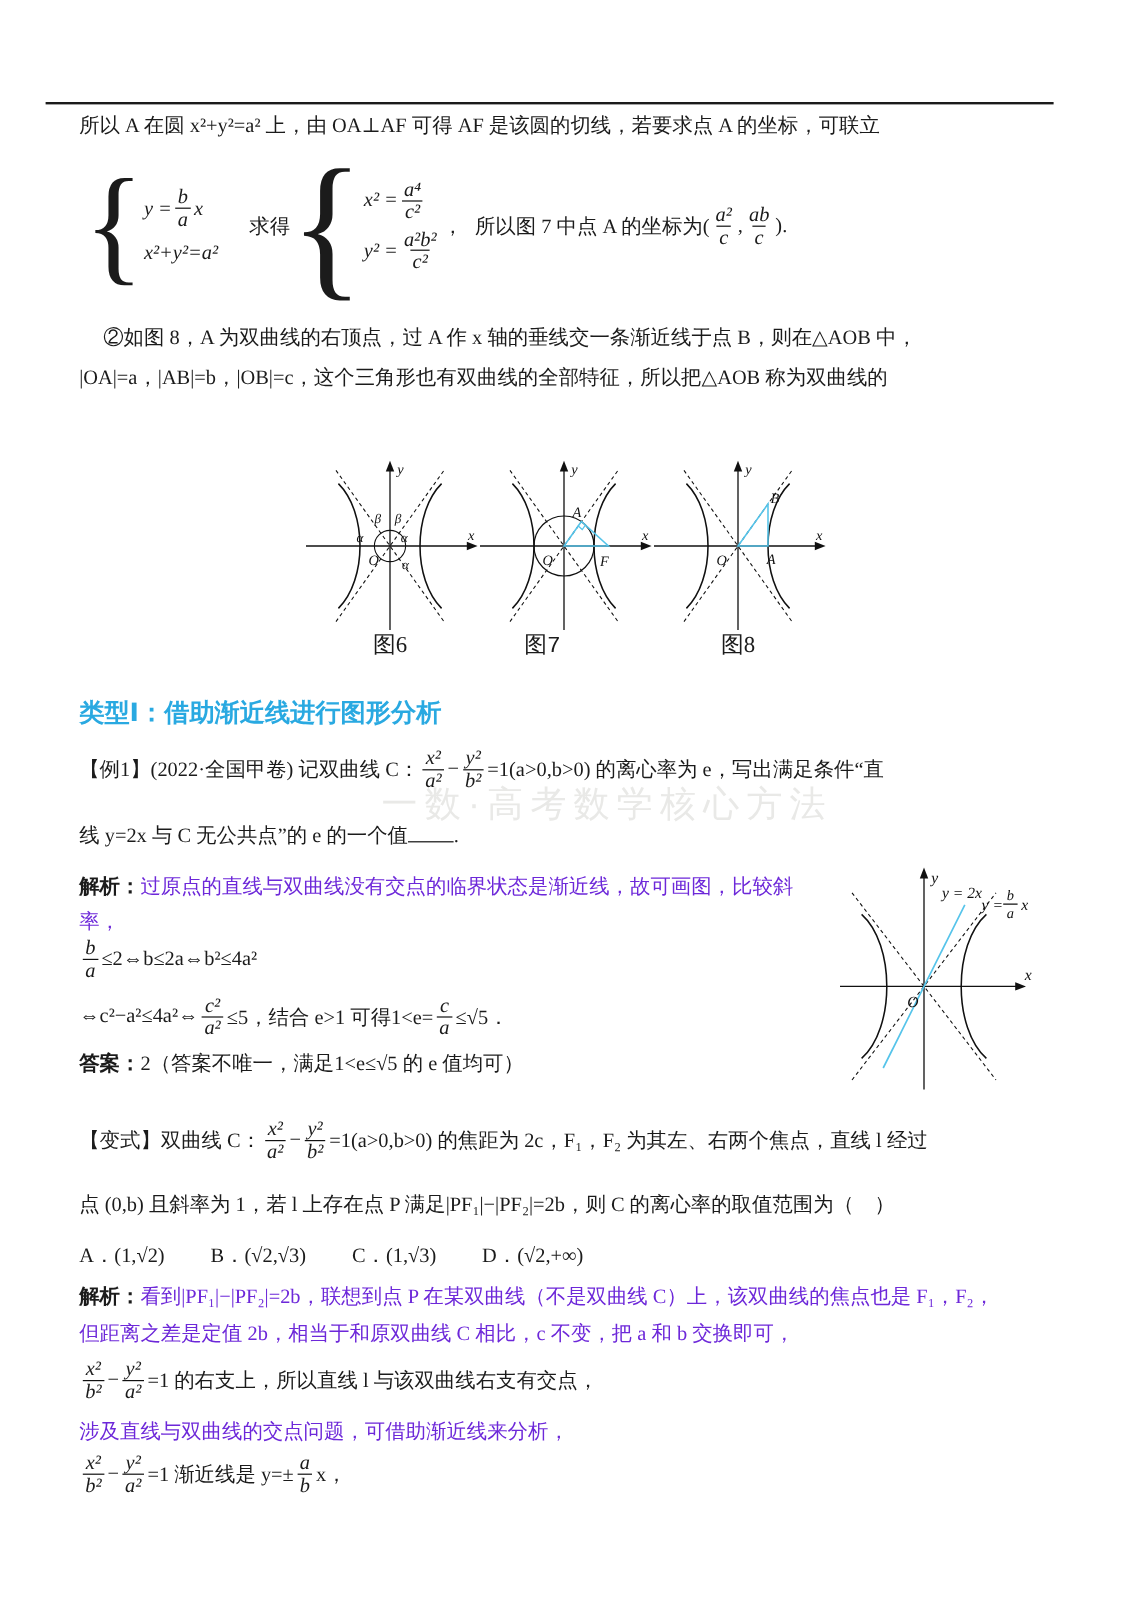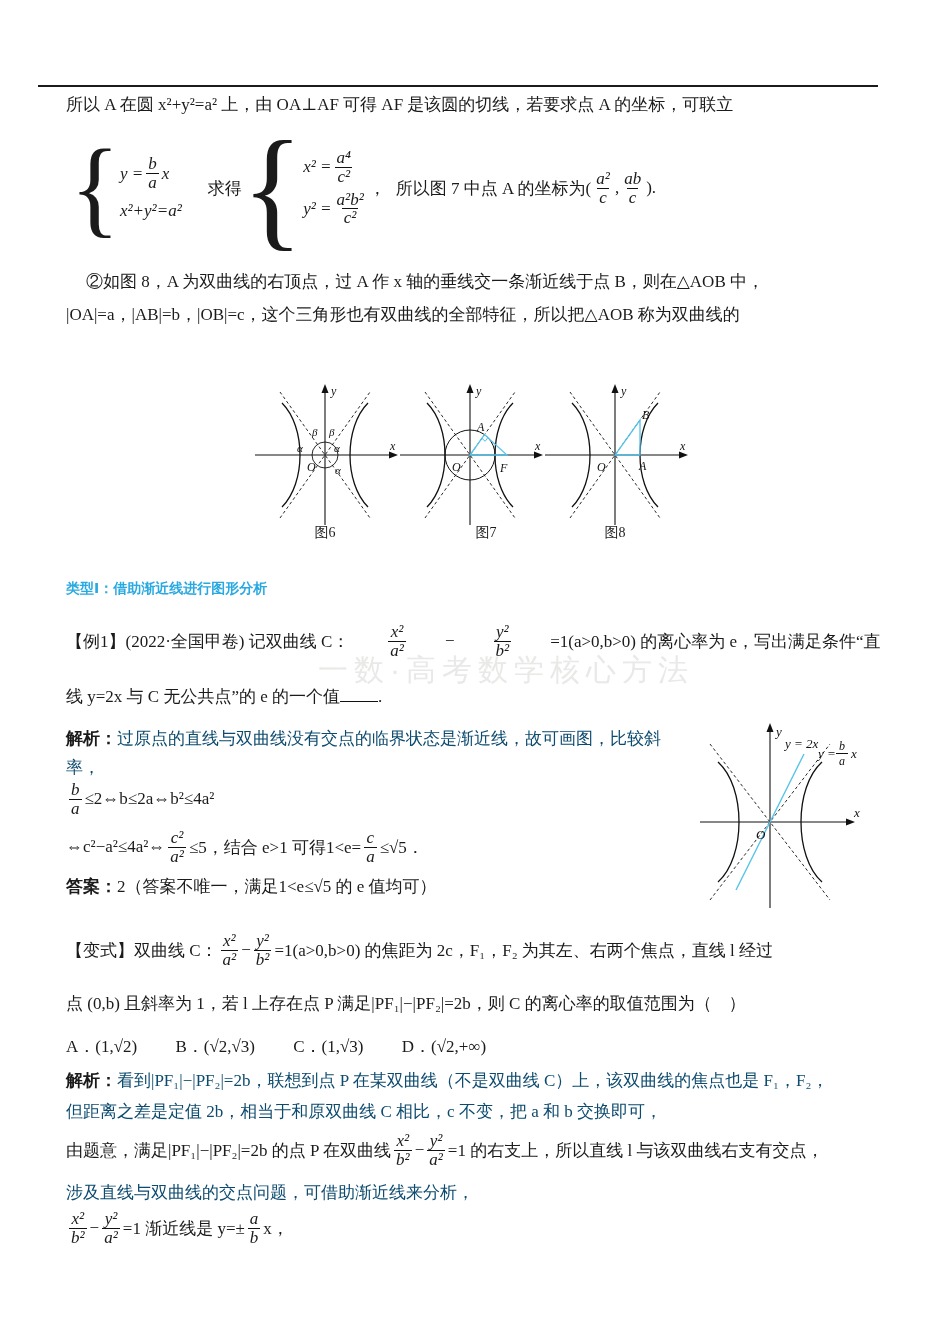--- a/index.html
+++ b/index.html
@@ -7,26 +7,26 @@
         font-family:"Liberation Serif","DejaVu Serif",serif;color:#1b1b1b;font-size:17px;}
   .abs{position:absolute;}
   .line{line-height:22px;white-space:nowrap;}
   .mathrow{display:flex;align-items:center;white-space:nowrap;}
   .frac{display:inline-flex;flex-direction:column;align-items:center;font-style:italic;
         line-height:1.05;margin:0 3px;text-align:center;font-family:"Liberation Serif",serif;}
   .frac .fn{padding:0 2px;display:block;}
   .frac .fd{border-top:1px solid #111;padding:0 2px;display:block;}
   .brace{font-family:"Liberation Serif",serif;line-height:1;display:inline-block;
          transform:scaleY(1.04);font-weight:400;color:#1b1b1b;}
-  .cy{color:#0c4a6e;}
+  .cy{color:#6d28d9;}
   .bold{font-weight:bold;}
   .heading{font-family:"Liberation Sans","DejaVu Sans",sans-serif;font-weight:bold;
-           font-size:14px;color:#29a9e1;white-space:nowrap;}
+           font-size:21px;color:#29a9e1;white-space:nowrap;}
   .rule{background:#1b1b1b;}
-  .caption{width:150px;text-align:center;font-size:14px;}
+  .caption{width:150px;text-align:center;font-size:19px;}
   .blank{display:inline-block;width:38px;height:14px;border-bottom:1.4px solid #111;}
   .watermark{font-size:30px;color:#e9e9e7;letter-spacing:6px;white-space:nowrap;
              font-family:"Liberation Sans",sans-serif;}
   svg text{font-family:"Liberation Serif",serif;font-style:italic;fill:#111;}
   .gap{display:inline-block;width:34px;}
 </style>
 </head>
 <body>
 
 <div class="page">
@@ -119,21 +119,21 @@
     <path d="M 32,23 C 56,47 56,103 32,127" fill="none" stroke="#111" stroke-width="1.3"></path>
     <circle cx="75" cy="75" r="25" fill="none" stroke="#111" stroke-width="1"></circle>
     <path d="M 75,75 L 89.5,54.6 L 112,75 Z" fill="none" stroke="#55c4ea" stroke-width="1.3"></path>
     <polyline points="86.9,58.3 90.2,61.3 92.8,57.6" fill="none" stroke="#55c4ea" stroke-width="1"></polyline>
     <text x="82" y="51" font-size="12">A</text>
     <text x="105" y="92" font-size="12">F</text>
     <text x="57" y="91" font-size="12">O</text>
     <text x="81" y="15" font-size="12">y</text>
     <text x="140" y="70" font-size="12">x</text>
   </svg>
-  <div class="abs caption" style="left:411px;top:524px;">图7</div>
+  <div class="abs caption" style="left:377px;top:524px;font-family:Liberation Mono, monospace;">图7</div>
 
   <svg class="abs" style="left:540px;top:380px;" width="150" height="150" viewBox="0 0 150 150">
     <line x1="5" y1="75" x2="141" y2="75" stroke="#111" stroke-width="1.1"></line>
     <polygon points="148,75 139,71.5 139,78.5" fill="#111"></polygon>
     <line x1="75" y1="145" x2="75" y2="11" stroke="#111" stroke-width="1.1"></line>
     <polygon points="75,4 71.5,13 78.5,13" fill="#111"></polygon>
     <line x1="30" y1="138" x2="120" y2="12" stroke="#111" stroke-width="0.9" stroke-dasharray="3,2.6"></line>
     <line x1="30" y1="12" x2="120" y2="138" stroke="#111" stroke-width="0.9" stroke-dasharray="3,2.6"></line>
     <path d="M 118,23 C 94,47 94,103 118,127" fill="none" stroke="#111" stroke-width="1.3"></path>
     <path d="M 32,23 C 56,47 56,103 32,127" fill="none" stroke="#111" stroke-width="1.3"></path>
@@ -141,21 +141,21 @@
     <text x="102" y="39" font-size="12">B</text>
     <text x="99" y="90" font-size="12">A</text>
     <text x="57" y="91" font-size="12">O</text>
     <text x="81" y="15" font-size="12">y</text>
     <text x="140" y="70" font-size="12">x</text>
   </svg>
   <div class="abs caption" style="left:540px;top:524px;">图8</div>
 
   <div class="abs heading" style="left:66px;top:580px;">类型Ⅰ：借助渐近线进行图形分析</div>
 
-  <div class="abs mathrow" style="left:66px;top:616px;height:50px;gap:36px;">
+  <div class="abs mathrow" style="left:66px;top:616px;height:50px;">
     <span>【例1】(2022·全国甲卷) 记双曲线 C：</span>
     <span class="frac">
       <span class="fn">x²</span>
       <span class="fd">a²</span>
     </span>
     <span>−</span>
     <span class="frac">
       <span class="fn">y²</span>
       <span class="fd">b²</span>
     </span>
@@ -233,21 +233,20 @@
     <span><span>B．</span><span>(√2,√3)</span></span><span class="gap"></span>
     <span><span>C．</span><span>(1,√3)</span></span><span class="gap"></span>
     <span><span>D．</span><span>(√2,+∞)</span></span>
   </div>
 
   <div class="abs line" style="left:66px;top:1070px;">
     <span class="bold">解析：</span><span class="cy">看到|PF₁|−|PF₂|=2b，联想到点 P 在某双曲线（不是双曲线 C）上，该双曲线的焦点也是 F₁，F₂，</span>
   </div>
   <div class="abs line cy" style="left:66px;top:1101px;">但距离之差是定值 2b，相当于和原双曲线 C 相比，c 不变，把 a 和 b 交换即可，</div>
   <div class="abs mathrow" style="left:66px;top:1124px;height:52px;">
-    <span>由题意，满足|PF₁|−|PF₂|=2b 的点 P 在双曲线</span>
     <span class="frac">
       <span class="fn">x²</span>
       <span class="fd">b²</span>
     </span>
     <span>−</span>
     <span class="frac">
       <span class="fn">y²</span>
       <span class="fd">a²</span>
     </span>
     <span>=1 的右支上，所以直线 l 与该双曲线右支有交点，</span>

